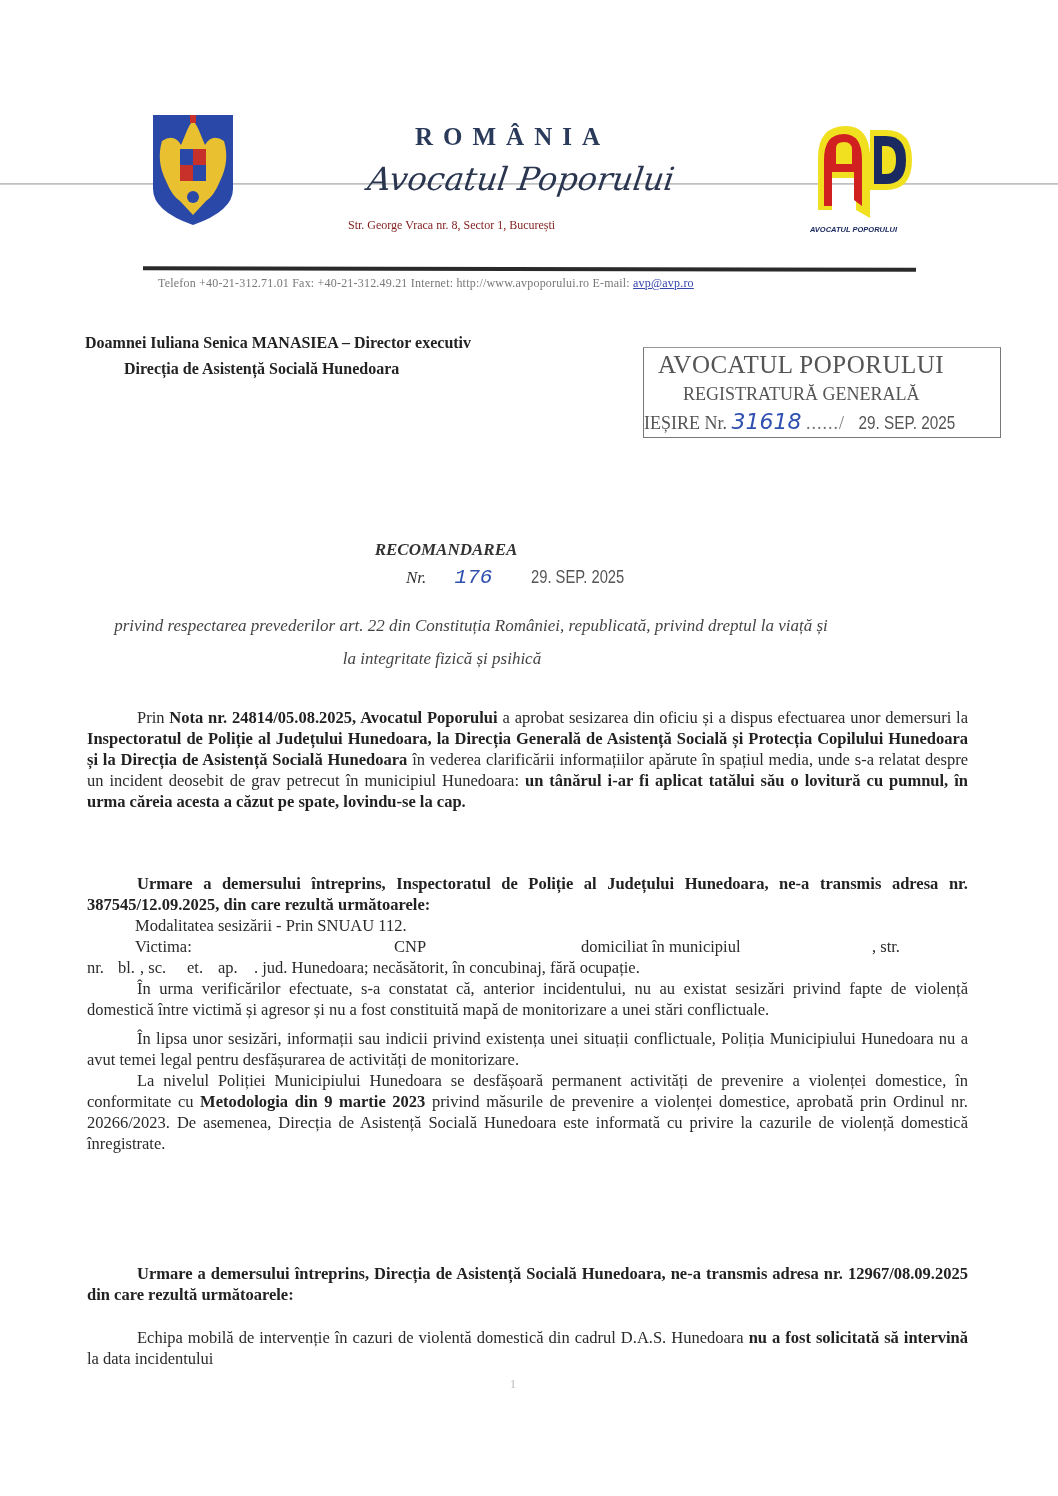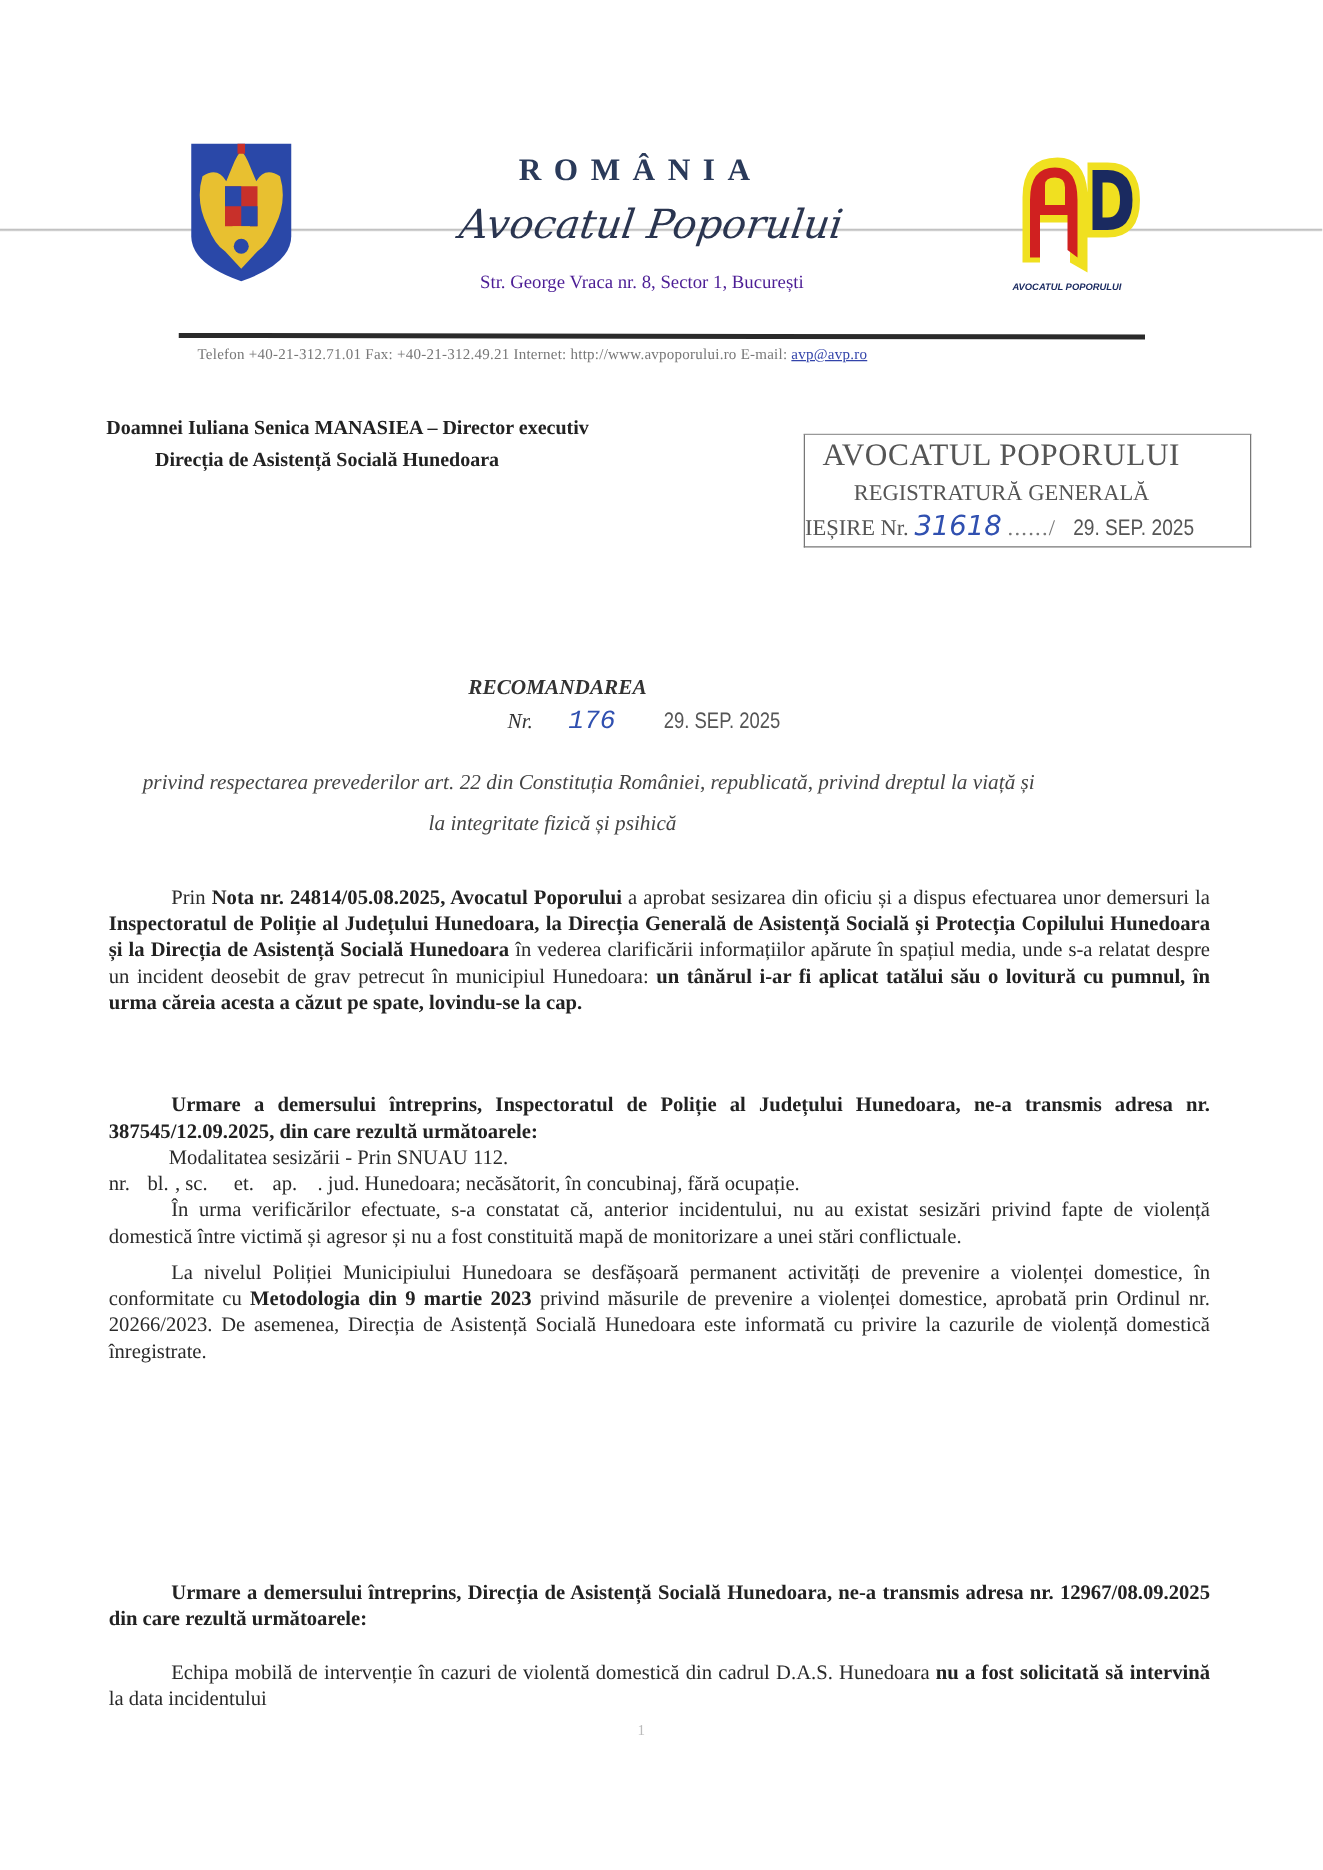--- a/index.html
+++ b/index.html
@@ -4,21 +4,21 @@
 <style>
   html, body { margin: 0; padding: 0; background: #ffffff; }
   body { width: 1058px; height: 1496px; position: relative; overflow: hidden; font-family: "Liberation Serif", serif; color: #1a1a1a; }
   .abs { position: absolute; }
 
   
   .hline-top { position: absolute; left: 0; right: 0; top: 183px; height: 2px; background: linear-gradient(#b8b8b8, #d8d8d8); }
   .coat { left: 150px; top: 111px; width: 86px; height: 116px; }
   .romania { left: 415px; top: 123px; font-size: 25px; font-weight: bold; letter-spacing: 10px; color: #2a3a5a; font-family: "Liberation Serif", serif; }
   .script-title { left: 368px; top: 160px; font-size: 32px; font-style: italic; color: #2a3550; font-family: "DejaVu Serif", serif; letter-spacing: 0px; transform: skewX(-8deg); }
-  .address { left: 384px; top: 218px; font-size: 15px; color: #4c1d95; }
+  .address { left: 348px; top: 218px; font-size: 12px; color: #7f1d1d; }
   .ap-logo { left: 808px; top: 118px; width: 108px; height: 118px; }
 
   .hline-thick { position: absolute; left: 143px; top: 267px; width: 773px; height: 4px; background: #2a2a2a; transform: skewY(0.1deg); }
   .contact { left: 158px; top: 276px; font-size: 12px; color: #777; letter-spacing: 0.2px; }
   .contact .email { color: #3344aa; text-decoration: underline; }
 
   
   .addr1 { left: 85px; top: 334px; font-size: 16px; font-weight: bold; color: #222; }
   .addr2 { left: 124px; top: 360px; font-size: 16px; font-weight: bold; color: #222; }
 
@@ -120,29 +120,36 @@
 <div class="abs subj2">la integritate fizică și psihică</div>
 
 <div class="abs body p1">
   <p class="indent"><span>Prin </span><b>Nota nr. 24814/05.08.2025, Avocatul Poporului</b><span> a aprobat sesizarea din oficiu și a dispus efectuarea unor demersuri la </span><b>Inspectoratul de Poliție al Județului Hunedoara, la  Direcția Generală de Asistență Socială și Protecția Copilului Hunedoara și la Direcția de Asistență Socială Hunedoara</b><span> în vederea clarificării informațiilor apărute în spațiul media, unde s-a relatat despre un incident deosebit de grav petrecut în municipiul Hunedoara: </span><b>un tânărul i-ar fi aplicat tatălui său o lovitură cu pumnul, în urma căreia acesta a căzut pe spate, lovindu-se la cap.</b></p>
 </div>
 
 <div class="abs body p2">
   <p class="indent"><b>Urmare a demersului întreprins, Inspectoratul de Poliție al Județului Hunedoara, ne-a transmis adresa nr.  387545/12.09.2025, din care rezultă următoarele:</b></p>
   <p class="ind-line">Modalitatea sesizării - Prin SNUAU 112.</p>
   <div class="victim-row">
+    <span style="left:48px">Victima:</span>
+    <span style="left:307px">CNP</span>
+    <span style="left:494px">domiciliat în municipiul</span>
+    <span style="left:785px">, str.</span>
+  </div>
+  <div class="victim-row">
     <span style="left:0px">nr.</span>
     <span style="left:31px">bl.</span>
     <span style="left:53px">, sc.</span>
     <span style="left:100px">et.</span>
     <span style="left:131px">ap.</span>
     <span style="left:167px">. jud. Hunedoara; necăsătorit, în concubinaj, fără ocupație.</span>
   </div>
   <p class="indent">În urma verificărilor efectuate, s-a constatat că, anterior incidentului, nu au existat sesizări privind fapte de violență domestică între victimă și agresor și nu a fost constituită mapă de monitorizare a unei stări conflictuale.</p>
   <div class="gap-small"></div>
+  <p class="indent">În lipsa unor sesizări, informații sau indicii privind existența unei situații conflictuale, Poliția Municipiului Hunedoara nu a avut temei legal pentru desfășurarea de activități de monitorizare.</p>
   <p class="indent"><span>La nivelul Poliției Municipiului Hunedoara se desfășoară permanent activități de prevenire a violenței domestice, în conformitate cu </span><b>Metodologia din 9 martie 2023</b><span> privind măsurile de prevenire a violenței domestice, aprobată prin Ordinul nr. 20266/2023. De asemenea, Direcția de Asistență Socială Hunedoara este informată cu privire la cazurile de violență domestică înregistrate.</span></p>
 </div>
 
 <div class="abs body p3">
   <p class="indent"><b>Urmare a demersului întreprins, Direcția de Asistență Socială Hunedoara, ne-a transmis adresa nr. 12967/08.09.2025 din care rezultă următoarele:</b></p>
 </div>
 
 <div class="abs body p4">
   <p class="indent"><span>Echipa mobilă de intervenție în cazuri de violentă domestică din cadrul D.A.S. Hunedoara </span><b>nu a fost solicitată să intervină</b><span> la data incidentului</span></p>
 </div>

